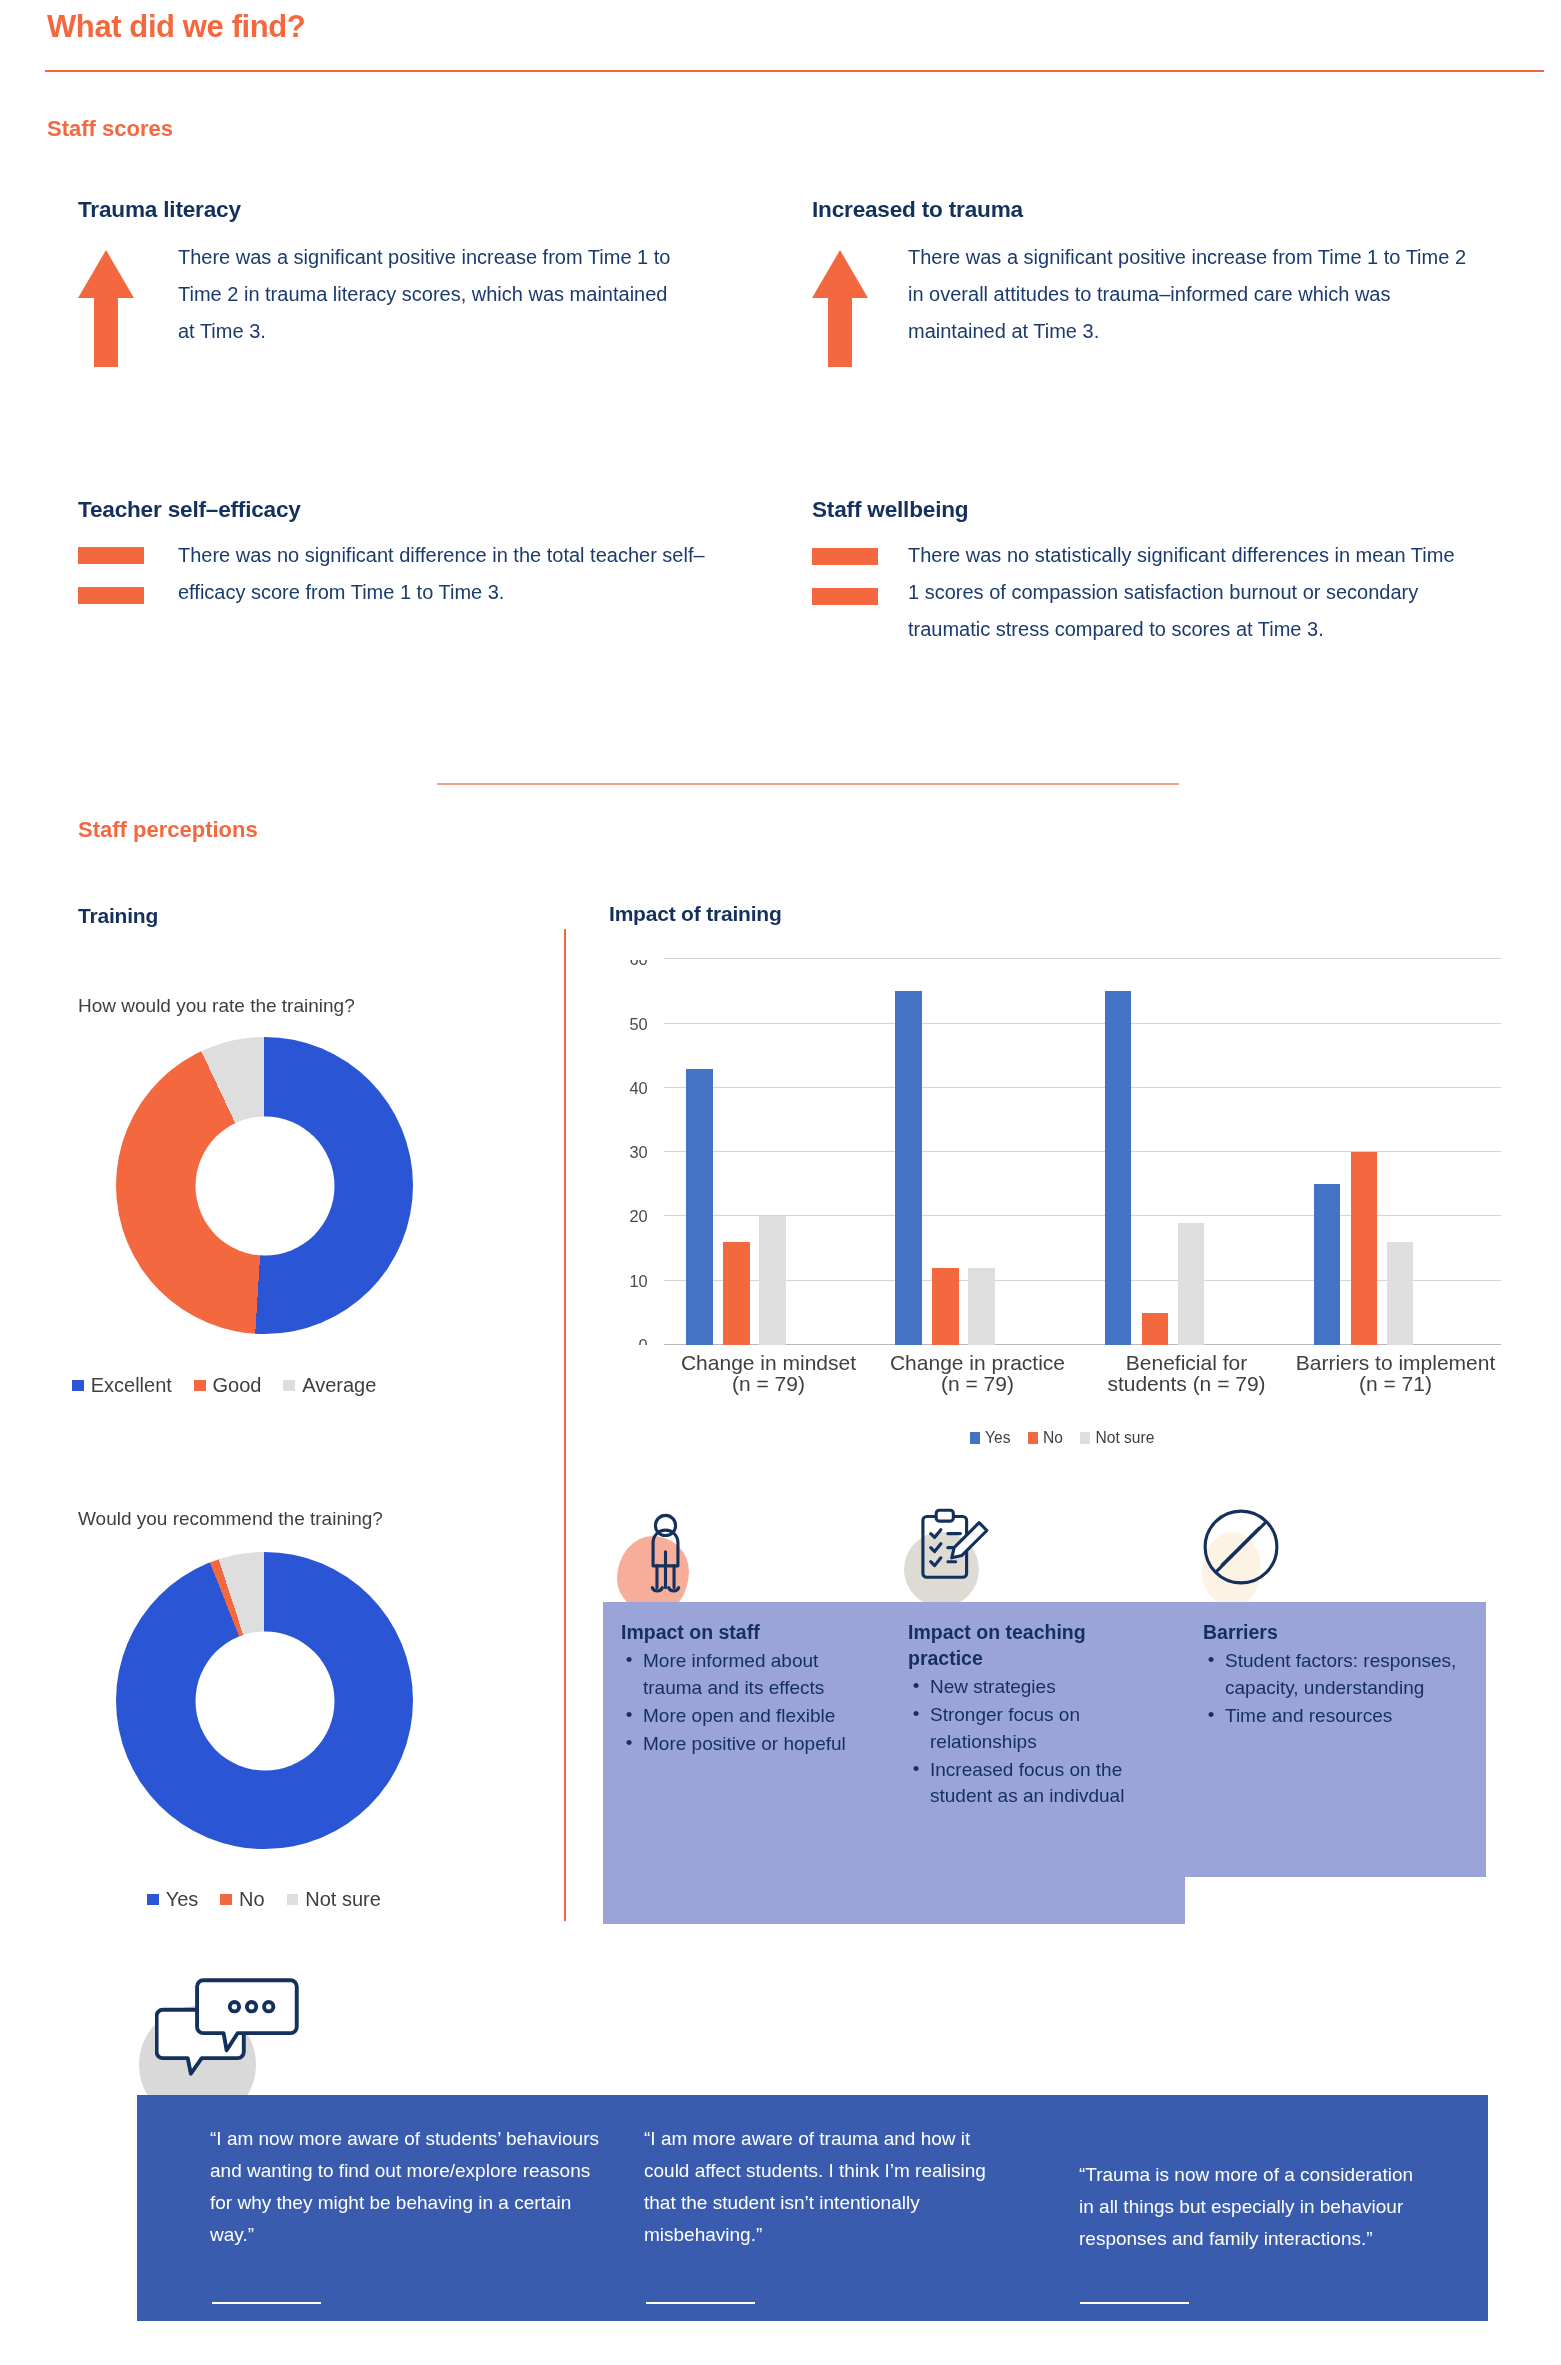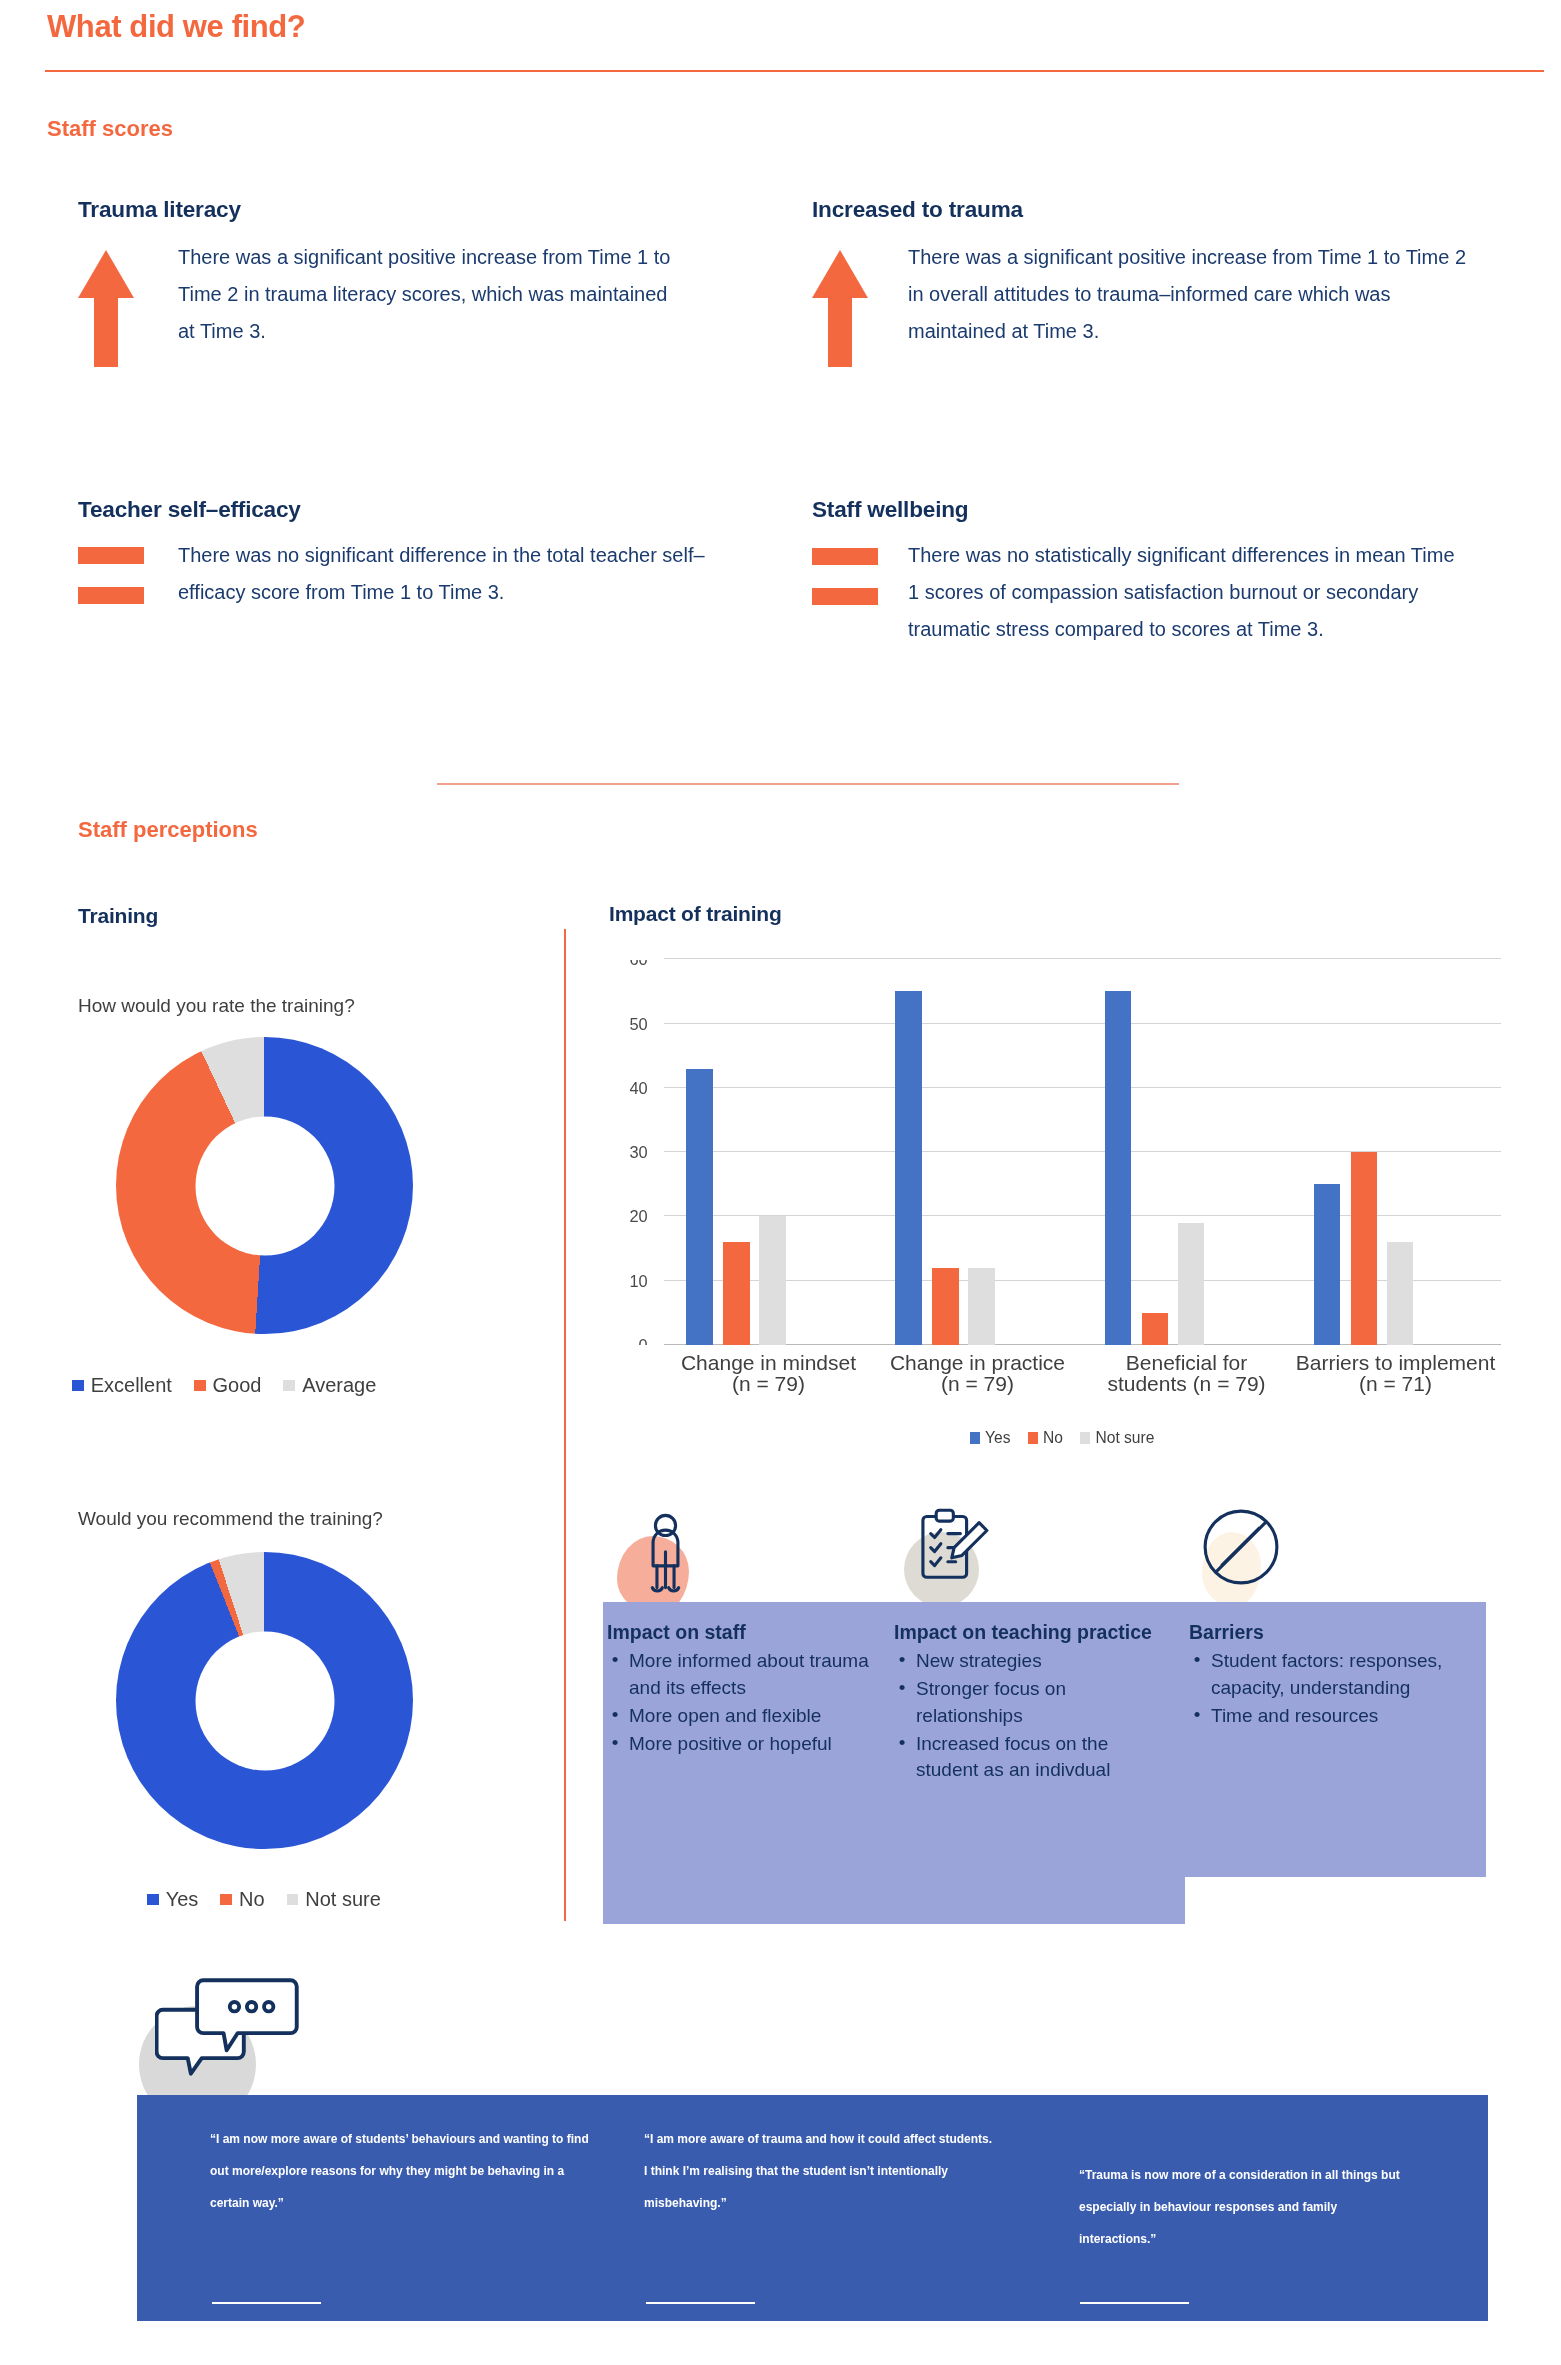--- a/index.html
+++ b/index.html
@@ -82,42 +82,42 @@
     line-height: 21px;
   }
   .blegend { position: absolute; left: 609px; top: 1429px; width: 906px;
              display: flex; justify-content: center; align-items: center; gap: 17px; }
   .blegend .sw { width: 10px; height: 11.7px; }
   .blegend .lb { font-size: 15.6px; color: #3F3F3F; }
   .blegend .item { display: flex; align-items: center; gap: 5.5px; }
 
   
   .card {
-    position: absolute; background: #9AA4D8; padding: 17px 20px 20px 4px;
+    position: absolute; background: #9AA4D8; padding: 17px 20px 20px 18px;
     color: #14305C;
   }
   .card h4 { font-size: 19.5px; font-weight: bold; line-height: 26px; margin-bottom: 3.1px; }
   .card ul { list-style: none; }
   .card li {
     font-size: 19px; line-height: 26.5px; position: relative; padding-left: 22px;
     margin-top: 1.6px;
   }
   .card li::before {
     content: "\2022"; position: absolute; left: 4.7px; top: -0.8px; font-size: 19px;
   }
   .blob { position: absolute; border-radius: 50% 50% 45% 55% / 55% 45% 55% 45%; }
   .cardicon { position: absolute; }
 
   
   .quotebox {
     position: absolute; left: 137px; top: 2095px; width: 1351px; height: 226px;
     background: #3A5CAF;
   }
   .quote {
-    position: absolute; color: #ffffff; font-size: 12px; line-height: 32px; font-weight: bold;
+    position: absolute; color: #ffffff; font-size: 19px; line-height: 32px;
   }
   .qrule { position: absolute; width: 109px; height: 2.3px; background: #ffffff; }
 </style>
 </head>
 <body>
 
 <div class="page">
 
   <div class="main-title">What did we find?</div>
   <div class="title-rule"></div>

